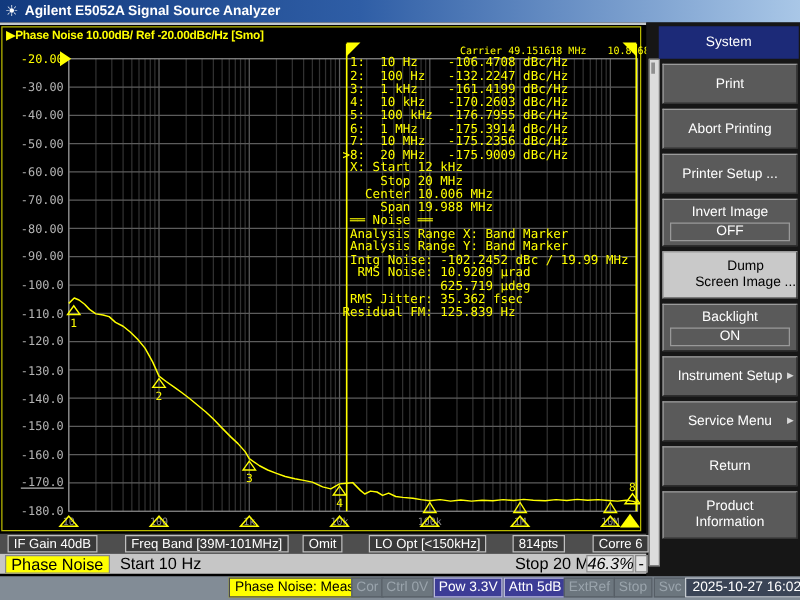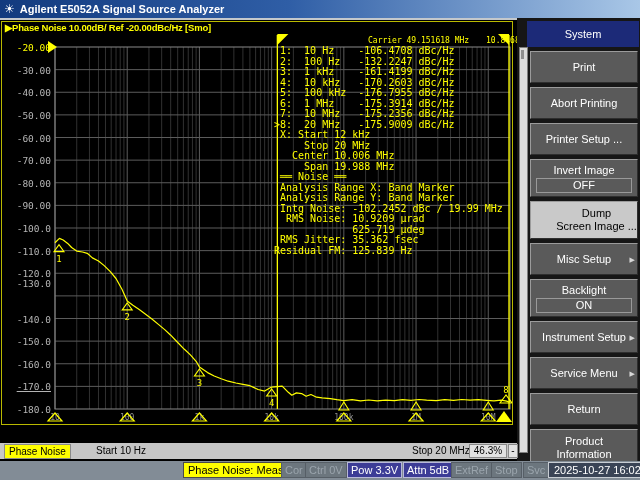--- a/index.html
+++ b/index.html
@@ -40,26 +40,26 @@
   .menu-btn.active{background:#c9c9c9;color:#000;padding-left:25px;}
   .menu-btn .valuebox{border:1px solid #999;margin-top:1px;width:88%;text-align:center;
     font-size:11px;line-height:13px;}
   .menu-btn .arrow{position:absolute;right:2px;top:50%;transform:translateY(-50%);
     color:#d8d8d8;font-size:7px;}
   
   .row-a{position:absolute;left:0;top:427px;width:517px;height:16px;background:#4e4e4e;}
   .row-a .box{position:absolute;top:1px;background:#3a3a3a;border:1px solid #c0c0c0;
     color:#fff;font-size:10.5px;padding:0 4px;line-height:12px;white-space:nowrap;}
   .row-b{position:absolute;left:0;top:443px;width:517px;height:16px;background:#c6c6c6;
-    color:#000;font-size:10px;}
+    color:#000;font-size:13px;}
   .row-b .tracebox{position:absolute;left:4px;top:1px;background:#ffff00;color:#000;
     padding:0 4px;line-height:13px;border:1px solid #8a8a8a;}
   .row-b .plain{position:absolute;top:2px;line-height:12px;white-space:nowrap;}
   .row-b .pctbox{position:absolute;left:469px;top:1px;width:36px;background:#e2e2e2;
-    border:1px solid #8a8a8a;text-align:center;line-height:12px;}
+    border:1px solid #8a8a8a;text-align:center;line-height:12px;font-style:italic;}
   .row-b .minusbox{position:absolute;left:508px;top:1px;width:8px;background:#e2e2e2;
     border:1px solid #8a8a8a;text-align:center;line-height:12px;cursor:pointer;}
   .row-c{position:absolute;left:0;top:461px;width:640px;height:19px;background:#828c96;
     font-size:11px;}
   .row-c .measure{position:absolute;left:183px;top:1px;background:#ffff00;color:#000;
     border:1px solid #4a4a4a;padding:0 4px;line-height:14px;white-space:nowrap;}
   .row-c .ind{position:absolute;top:1px;text-align:center;padding:0 3px;line-height:14px;
     white-space:nowrap;}
   .row-c .ind.dim{background:#6c767e;color:#9aa4ac;border:1px solid #565e66;}
   .row-c .ind.on{background:#3c3c96;color:#fff;border:1px solid #b8b8d8;}
@@ -191,21 +191,21 @@
         <div class="ylabel" style="top: 42.625px;">-30.00</div>
         <div class="ylabel" style="top: 65.25px;">-40.00</div>
         <div class="ylabel" style="top: 87.875px;">-50.00</div>
         <div class="ylabel" style="top: 110.5px;">-60.00</div>
         <div class="ylabel" style="top: 133.125px;">-70.00</div>
         <div class="ylabel" style="top: 155.75px;">-80.00</div>
         <div class="ylabel" style="top: 178.375px;">-90.00</div>
         <div class="ylabel" style="top: 201px;">-100.0</div>
         <div class="ylabel" style="top: 223.625px;">-110.0</div>
         <div class="ylabel" style="top: 246.25px;">-120.0</div>
-        <div class="ylabel" style="top: 256px; text-align: right;">-130.0</div>
+        <div class="ylabel" style="top: 270px; text-align: right;">-130.0</div>
         <div class="ylabel" style="top: 291.5px;">-140.0</div>
         <div class="ylabel" style="top: 314.125px;">-150.0</div>
         <div class="ylabel" style="top: 336.75px;">-160.0</div>
         <div class="ylabel" style="top: 359.375px; text-decoration: underline;">-170.0</div>
         <div class="ylabel" style="top: 382px;">-180.0</div>
       </div>
     <div class="carrier">
       <span>Carrier 49.151618 MHz</span>
       <span>10.8468 dBm</span>
     </div>
@@ -247,24 +247,20 @@
           <span>Printer Setup ...</span>
         </div>
         <div class="menu-btn" style="height: 36px;">
           <span>Invert Image</span>
           <div class="valuebox">OFF</div>
         </div>
         <div class="menu-btn active" style="height: 36px;">
           <span>Dump</span>
           <span>Screen Image ...</span>
         </div>
-        <div class="menu-btn" style="height: 30px;">
-          <span>Misc Setup</span>
-          <span class="arrow">▶</span>
-        </div>
         <div class="menu-btn" style="height: 36px;">
           <span>Backlight</span>
           <div class="valuebox">ON</div>
         </div>
         <div class="menu-btn" style="height: 30px;">
           <span>Instrument Setup</span>
           <span class="arrow">▶</span>
         </div>
         <div class="menu-btn" style="height: 30px;">
           <span>Service Menu</span>
@@ -273,20 +269,28 @@
         <div class="menu-btn" style="height: 30px;">
           <span>Return</span>
         </div>
         <div class="menu-btn" style="height: 36px;">
           <span>Product</span>
           <span>Information</span>
         </div>
       </div>
   </div>
 
+  <div class="row-a" id="row-a">
+      <span class="box" style="left: 6px;">IF Gain 40dB</span>
+      <span class="box" style="left: 100px;">Freq Band [39M-101MHz]</span>
+      <span class="box" style="left: 242px;">Omit</span>
+      <span class="box" style="left: 295px;">LO Opt [&lt;150kHz]</span>
+      <span class="box" style="left: 410px;">814pts</span>
+      <span class="box" style="left: 474px;">Corre 6</span>
+    </div>
 
   <div class="row-b">
     <span class="tracebox">Phase Noise</span>
     <span class="plain" style="left:96px">Start 10 Hz</span>
     <span class="plain" style="left:412px">Stop 20 MHz</span>
     <span class="pctbox">46.3%</span>
     <span class="minusbox">-</span>
   </div>
 
   <div class="row-c">

